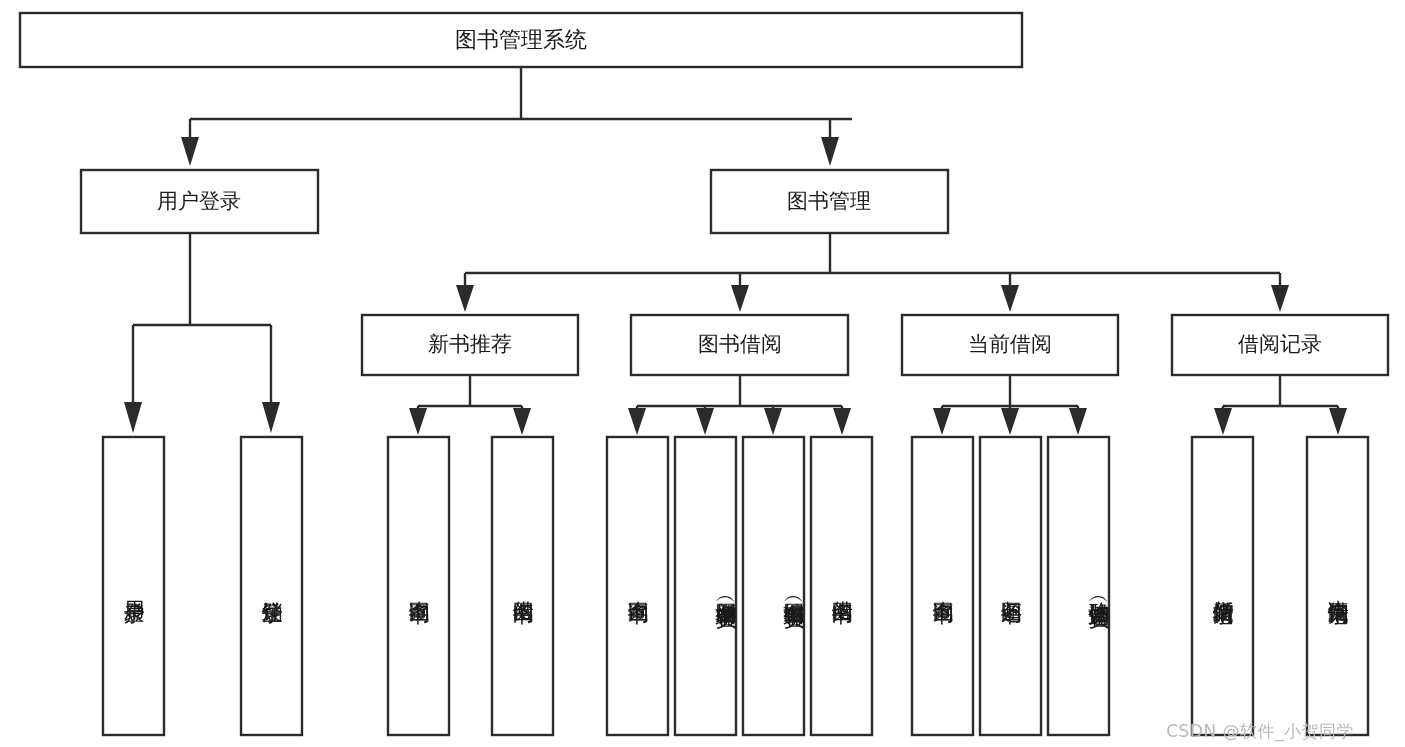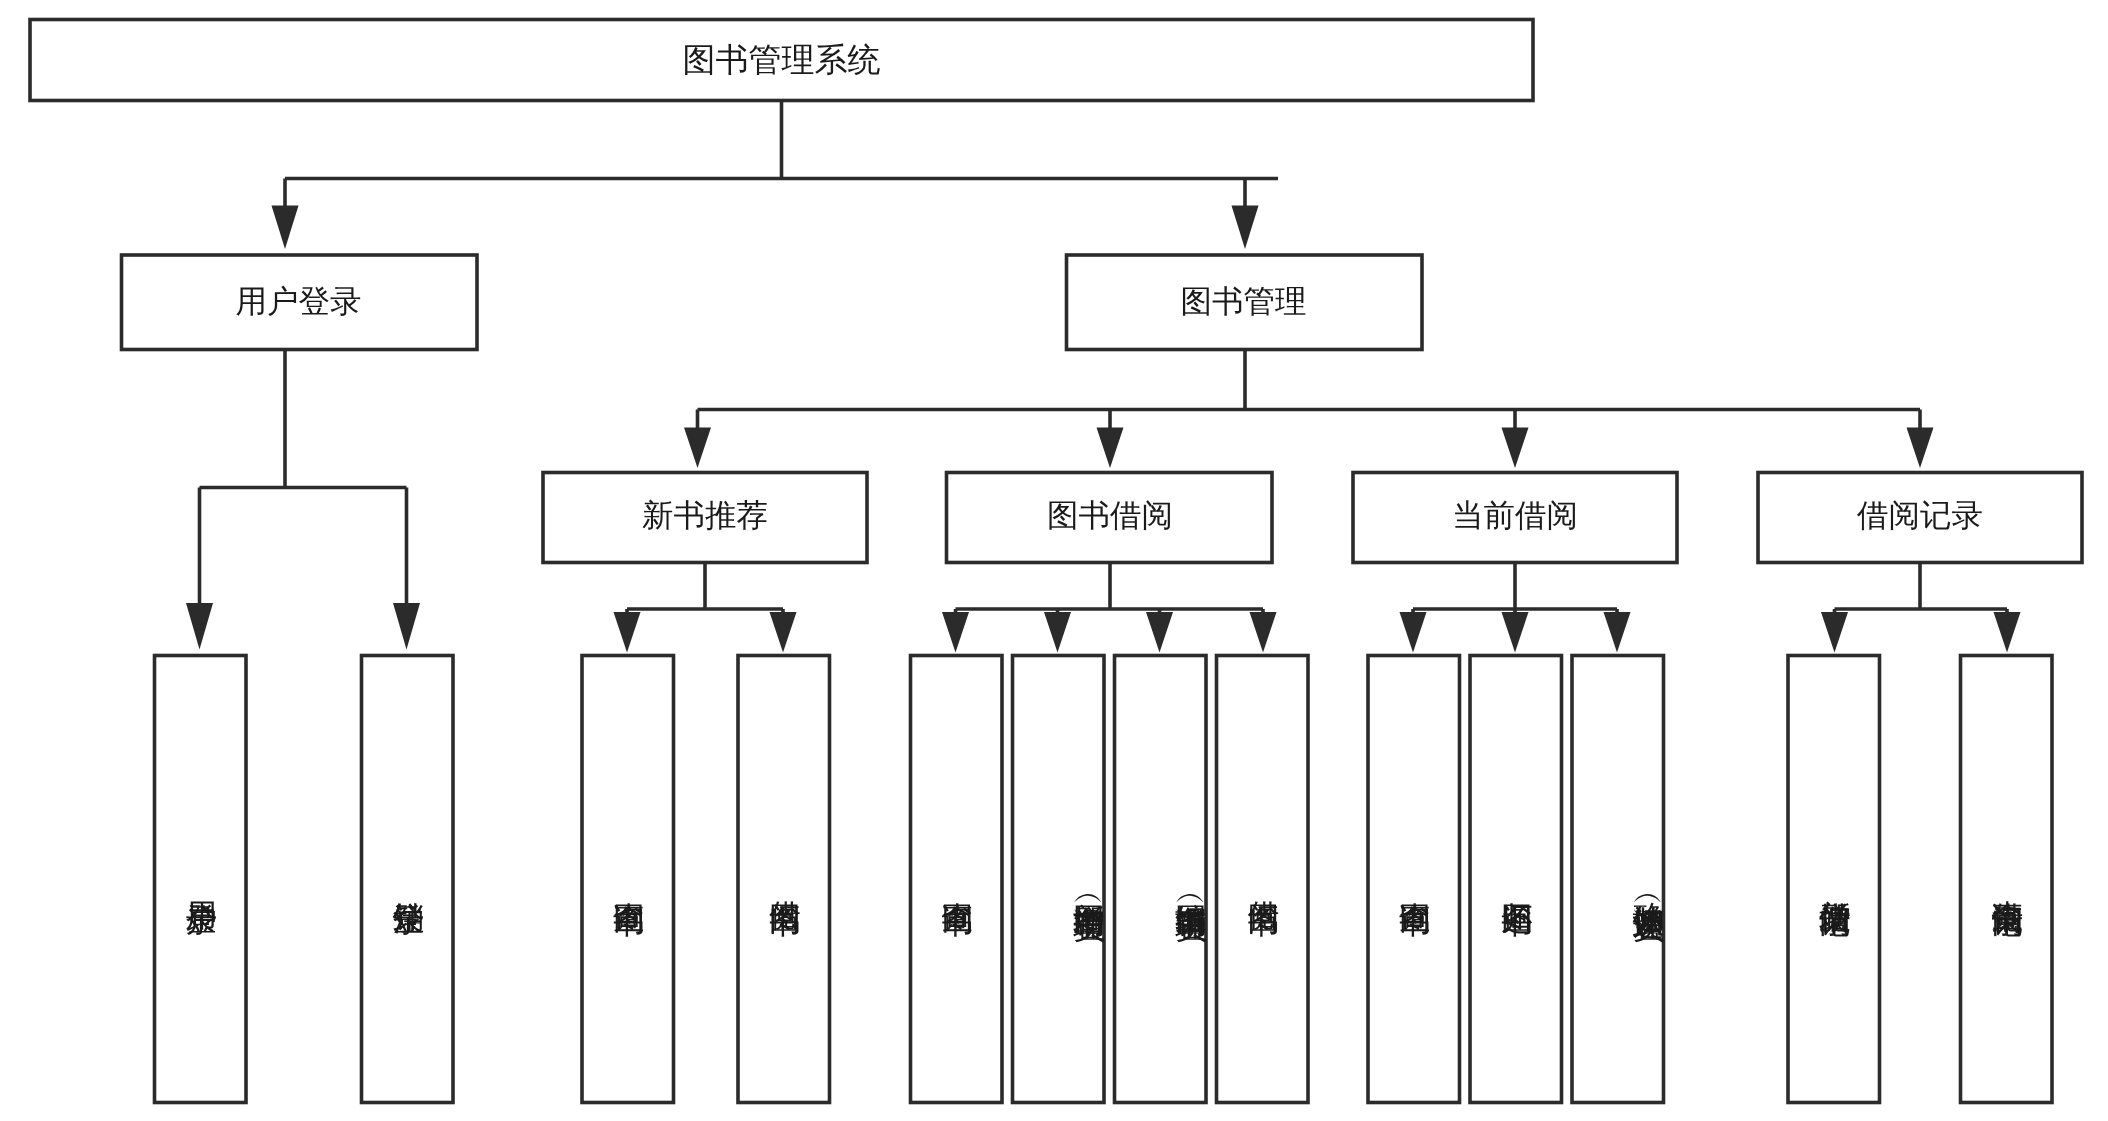--- a/index.html
+++ b/index.html
@@ -214,14 +214,15 @@
   <div class="vlabel" style="left:743px; top:437px; width:61px; height:298px; display:flex; align-items:flex-start; justify-content:center; padding-top:6px; box-sizing:border-box;">编辑图书（管理员）</div>
   <div class="vlabel" style="left:811px; top:437px; width:61px; height:298px; display:flex; align-items:center; justify-content:center;">借阅图书</div>
 
   <div class="vlabel" style="left:912px; top:437px; width:61px; height:298px; display:flex; align-items:center; justify-content:center;">查询图书</div>
   <div class="vlabel" style="left:980px; top:437px; width:61px; height:298px; display:flex; align-items:center; justify-content:center;">归还图书</div>
   <div class="vlabel" style="left:1048px; top:437px; width:61px; height:298px; display:flex; align-items:flex-start; justify-content:center; padding-top:6px; box-sizing:border-box;">确认归还（管理员）</div>
 
   <div class="vlabel" style="left:1192px; top:437px; width:61px; height:298px; display:flex; align-items:center; justify-content:center;">新增借阅记录</div>
   <div class="vlabel" style="left:1307px; top:437px; width:61px; height:298px; display:flex; align-items:center; justify-content:center;">查询借阅记录</div>
 
+  <div id="watermark">CSDN @软件_小贺同学</div>
 
 </div>
 
 </body></html>

